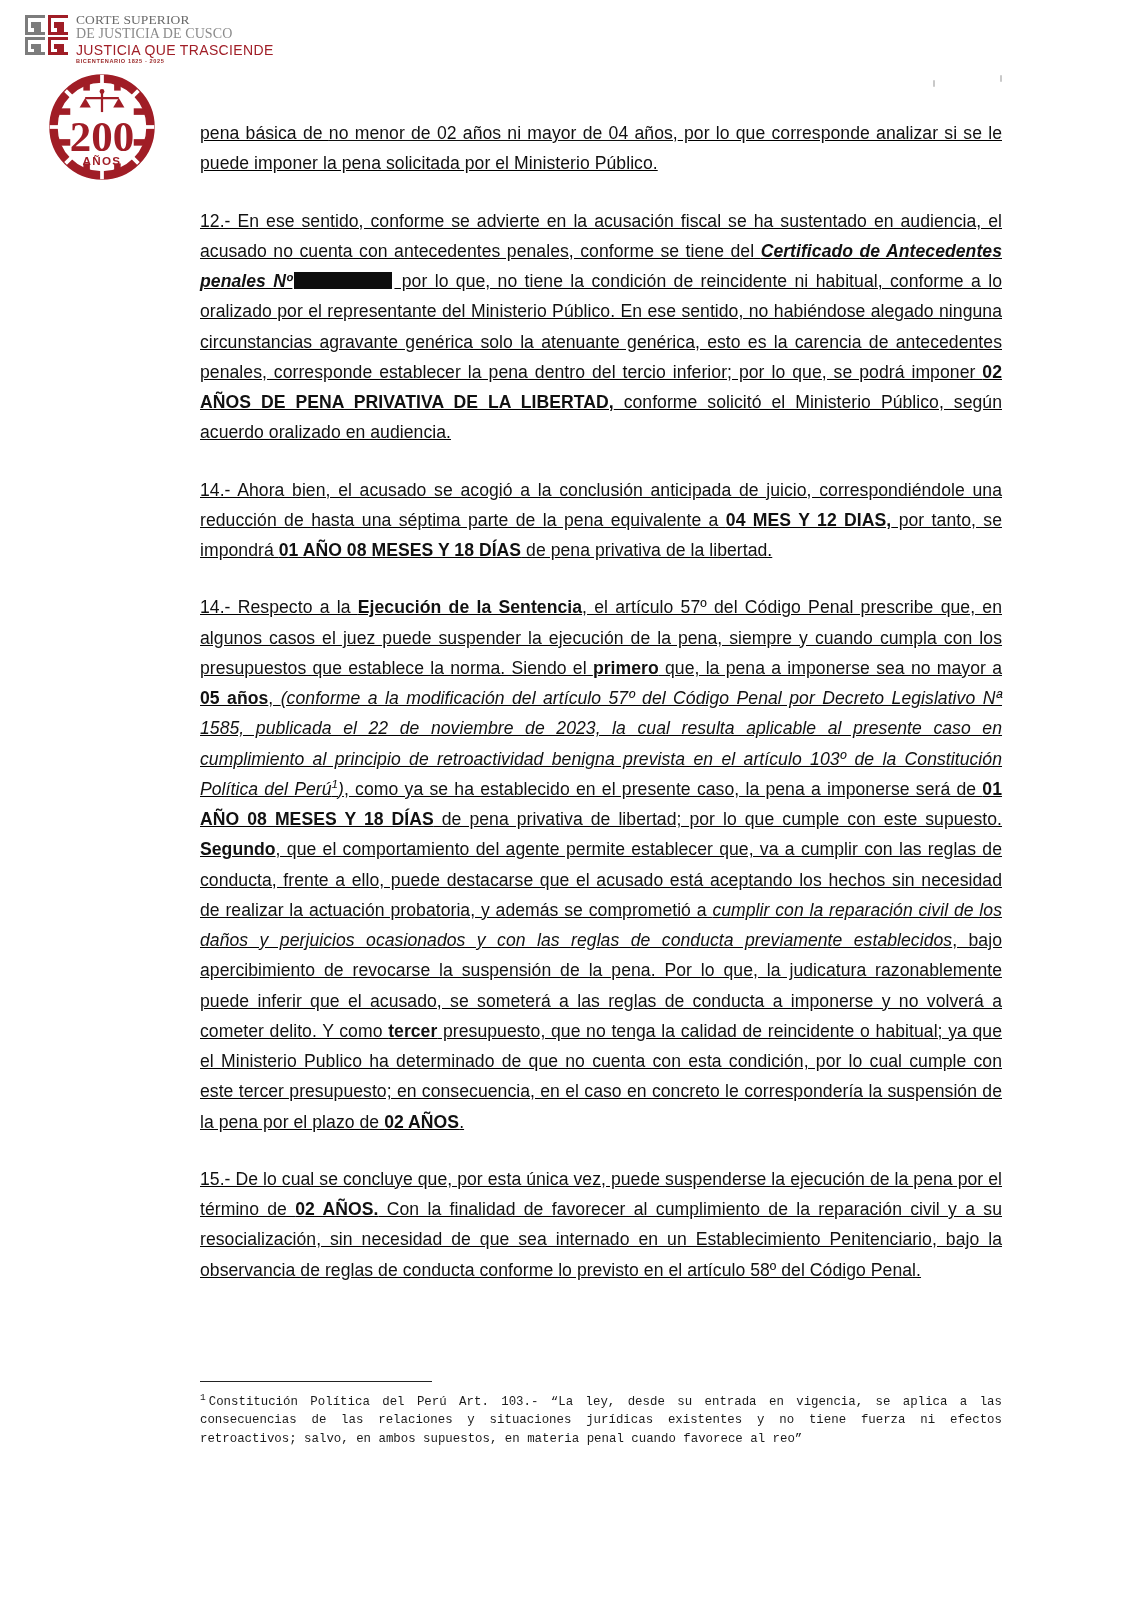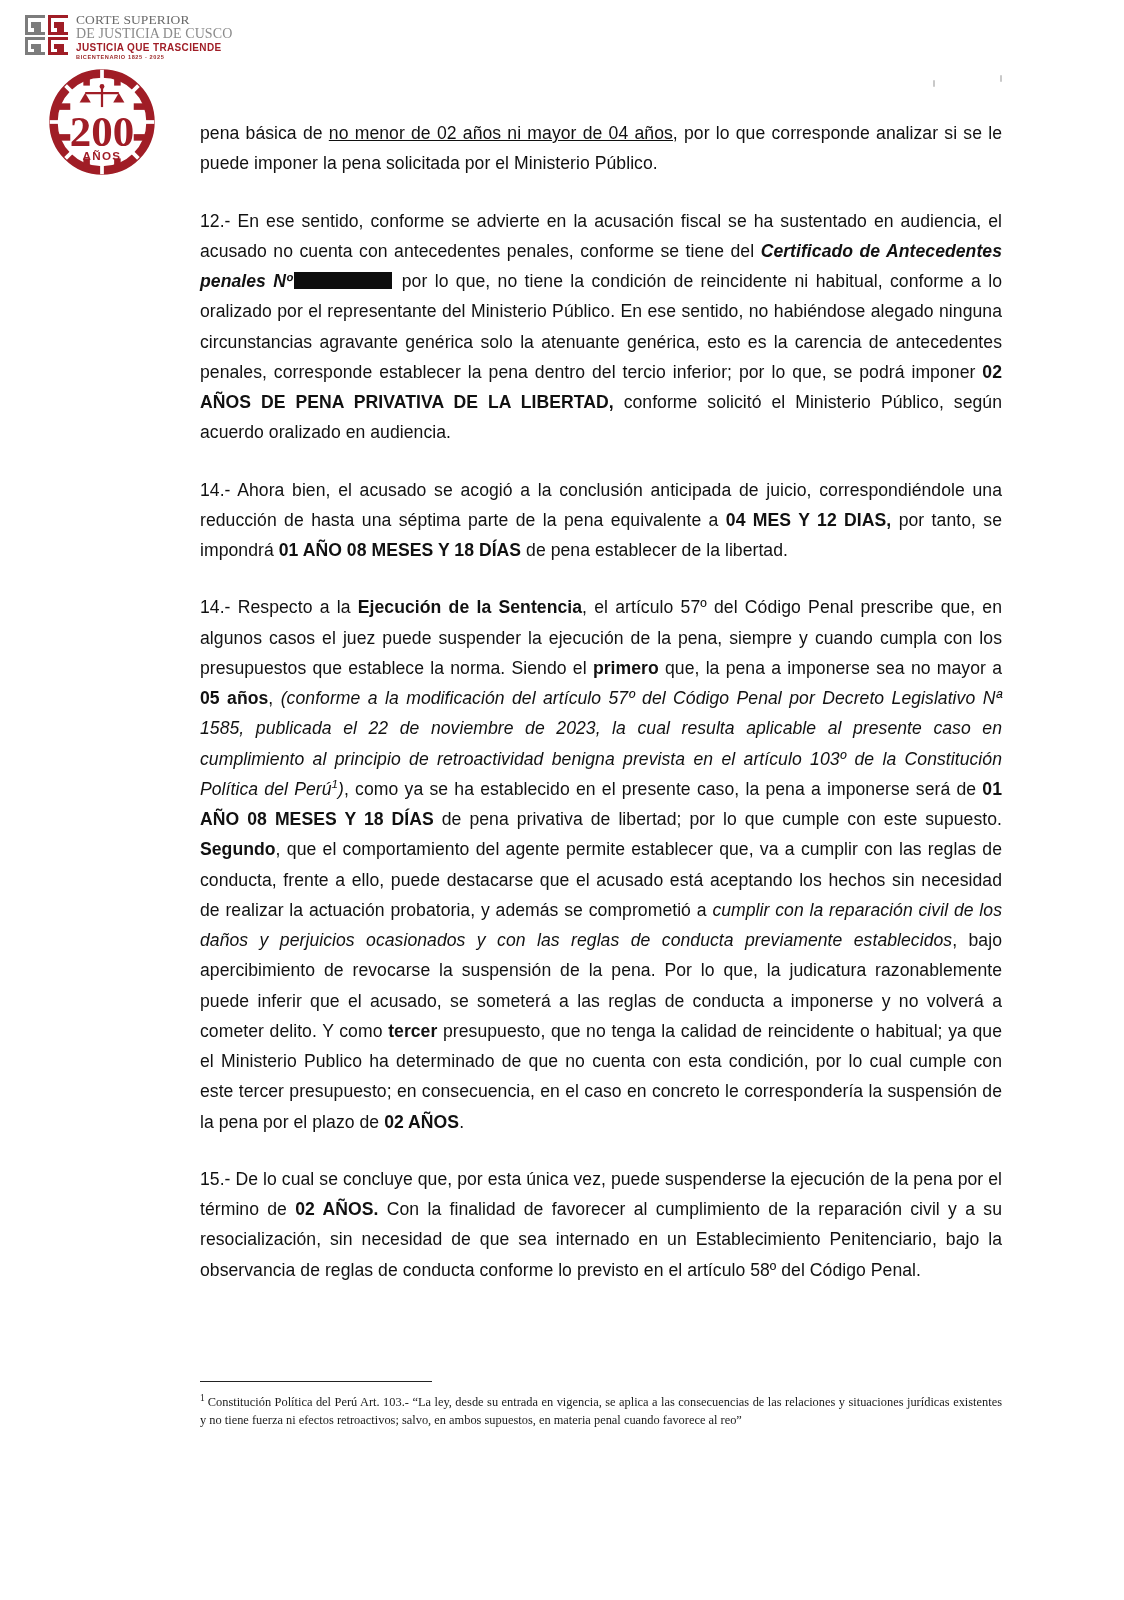--- a/index.html
+++ b/index.html
@@ -56,22 +56,22 @@
   .lh-l2 {
     font-family: "Liberation Serif", serif;
     font-size: 14px;
     color: #8a8a8a;
     text-transform: uppercase;
     letter-spacing: 0.1px;
     margin-top: 0px;
   }
   .lh-l3 {
     font-family: "Liberation Sans", sans-serif;
-    font-size: 10px;
-    font-weight: bold;
+    font-size: 14px;
+    font-weight: normal;
     color: #a01d26;
     letter-spacing: 0.35px;
     margin-top: 2px;
   }
   .lh-l4 {
     font-family: "Liberation Sans", sans-serif;
     font-size: 5.6px;
     font-weight: bold;
     color: #9b2a2a;
     letter-spacing: 0.6px;
@@ -82,20 +82,21 @@
     width: 112px;
     height: 112px;
   }
 
   
   .doc-body {
     position: absolute;
     left: 200px;
     top: 118px;
     width: 802px;
+    text-decoration: underline;
   }
   p.para {
     margin: 0 0 27px 0;
     font-family: "Liberation Sans", sans-serif;
     font-size: 17.6px;
     line-height: 1.72;
     color: #111111;
     text-align: justify;
     text-justify: inter-word;
     letter-spacing: 0.05px;
@@ -122,21 +123,21 @@
     top: 1381px;
     width: 802px;
   }
   .footnote-rule {
     width: 232px;
     height: 0;
     border-top: 1.6px solid #222;
     margin: 0 0 9px 0;
   }
   .footnote-text {
-    font-family: Liberation Serif, serif;
+    font-family: Liberation Mono, monospace;
     font-size: 12.4px;
     line-height: 1.48;
     color: #1a1a1a;
     text-align: justify;
     margin: 0;
   }
   .fn-mark {
     font-size: 9.5px;
     vertical-align: super;
     margin-right: 3px;
@@ -229,21 +230,21 @@
 
   <div class="speck" style="left:933px; top:80px;"></div>
   <div class="speck" style="left:1000px; top:75px;"></div>
 
   <div class="doc-body">
 
     <p class="para"><span>pena básica de </span><span class="u">no menor de 02 años ni mayor de 04 años,</span><span> por lo que corresponde analizar si se le puede imponer la pena solicitada por el Ministerio Público.</span></p>
 
     <p class="para"><span>12.- En ese sentido, conforme se advierte en la acusación fiscal se ha sustentado en audiencia, el acusado no cuenta con antecedentes penales, conforme se tiene del </span><span class="bi">Certificado de Antecedentes penales Nº</span><span class="redaction"></span><span> por lo que, no tiene la condición de reincidente ni habitual, conforme a lo oralizado por el representante del Ministerio Público. En ese sentido, no habiéndose alegado ninguna circunstancias agravante genérica solo la atenuante genérica, esto es la carencia de antecedentes penales, corresponde establecer la pena dentro del tercio inferior; por lo que, se podrá imponer </span><span class="b">02 AÑOS DE PENA PRIVATIVA DE LA LIBERTAD,</span><span> conforme solicitó el Ministerio Público, según acuerdo oralizado en audiencia.</span></p>
 
-    <p class="para"><span>14.- Ahora bien, el acusado se acogió a la conclusión anticipada de juicio, correspondiéndole una reducción de hasta una séptima parte de la pena equivalente a </span><span class="b">04 MES Y 12 DIAS,</span><span> por tanto, se impondrá </span><span class="b">01 AÑO 08 MESES Y 18 DÍAS</span><span> de pena establecer de la libertad.</span></p>
+    <p class="para"><span>14.- Ahora bien, el acusado se acogió a la conclusión anticipada de juicio, correspondiéndole una reducción de hasta una séptima parte de la pena equivalente a </span><span class="b">04 MES Y 12 DIAS,</span><span> por tanto, se impondrá </span><span class="b">01 AÑO 08 MESES Y 18 DÍAS</span><span> de pena privativa de la libertad.</span></p>
 
     <p class="para"><span>14.- Respecto a la </span><span class="b">Ejecución de la Sentencia</span><span>, el artículo 57º del Código Penal prescribe que, en algunos casos el juez puede suspender la ejecución de la pena, siempre y cuando cumpla con los presupuestos que establece la norma. Siendo el </span><span class="b">primero</span><span> que, la pena a imponerse sea no mayor a </span><span class="b">05 años</span><span>, </span><span class="i">(conforme a la modificación del artículo 57º del Código Penal por Decreto Legislativo Nª 1585, publicada el 22 de noviembre de 2023, la cual resulta aplicable al presente caso en cumplimiento al principio de retroactividad benigna prevista en el artículo 103º de la Constitución Política del Perú</span><span class="i sup">1</span><span class="i">)</span><span>, como ya se ha establecido en el presente caso, la pena a imponerse será de </span><span class="b">01 AÑO 08 MESES Y 18 DÍAS</span><span> de pena privativa de libertad; por lo que cumple con este supuesto. </span><span class="b">Segundo</span><span>, que el comportamiento del agente permite establecer que, va a cumplir con las reglas de conducta, frente a ello, puede destacarse que el acusado está aceptando los hechos sin necesidad de realizar la actuación probatoria, y además se comprometió a </span><span class="i">cumplir con la reparación civil de los daños y perjuicios ocasionados y  con las reglas de conducta previamente establecidos</span><span>, bajo apercibimiento de revocarse la suspensión de la pena. Por lo que, la judicatura razonablemente puede inferir que el acusado, se someterá a las reglas de conducta a imponerse y no volverá a cometer delito. Y como </span><span class="b">tercer</span><span> presupuesto, que no tenga la calidad de reincidente o habitual; ya que el Ministerio Publico ha determinado de que no cuenta con esta condición, por lo cual cumple con este tercer presupuesto; en consecuencia, en el caso en concreto le correspondería la suspensión de la pena por el plazo de </span><span class="b">02 AÑOS</span><span>.</span></p>
 
     <p class="para"><span>15.- De lo cual se concluye que, por esta única vez, puede suspenderse la ejecución de la pena por el término de </span><span class="b">02 AÑOS.</span><span> Con la finalidad de favorecer al cumplimiento de la reparación civil y a su resocialización, sin necesidad de que sea internado en un Establecimiento Penitenciario, bajo la observancia de reglas de conducta conforme lo previsto en el artículo 58º del Código Penal.</span></p>
 
   </div>
 
   <div class="footnote-zone">
     <div class="footnote-rule"></div>
     <p class="footnote-text"><span class="fn-mark">1</span><span>Constitución Política del Perú Art. 103.- “La ley, desde su entrada en vigencia, se aplica a las consecuencias de las relaciones y situaciones jurídicas existentes y no tiene fuerza ni efectos retroactivos; salvo, en ambos supuestos, en materia penal cuando favorece al reo”</span></p>

